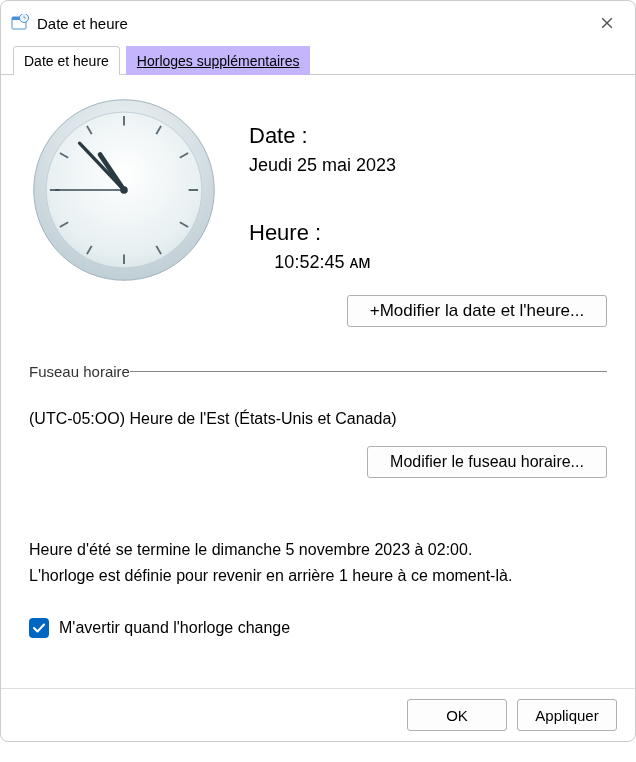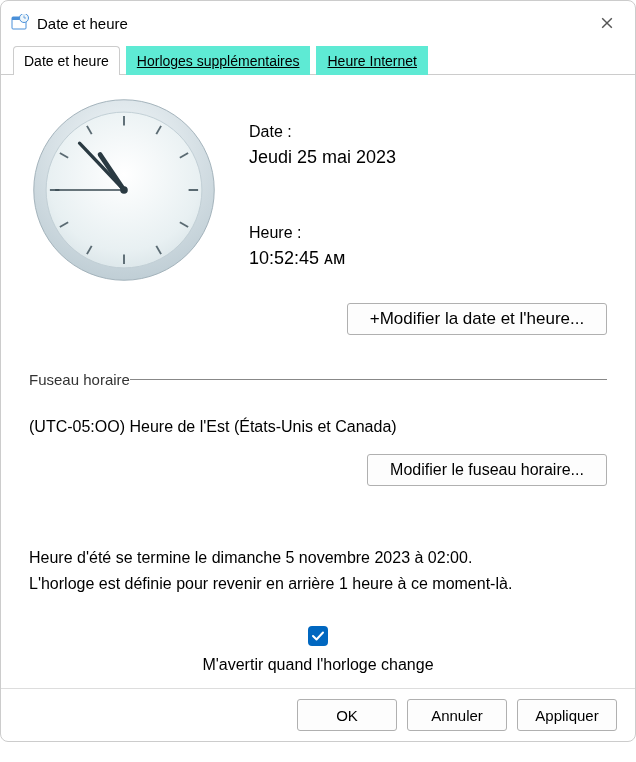--- a/index.html
+++ b/index.html
@@ -48,21 +48,21 @@
     gap: 6px;
     border-bottom: 1px solid #ccc;
   }
   .tab {
     padding: 6px 10px 6px 10px;
     font-size: 14px;
     border: 1px solid transparent;
     border-bottom: none;
     position: relative;
     top: 1px;
-    background: #5eead4;
+    background: #c4b5fd;
   }
   .tab.active {
     border-color: #ccc;
     border-radius: 4px 4px 0 0;
     background: #fff;
   }
   .tab:not(.active) {
     text-decoration: underline;
   }
 
@@ -85,38 +85,38 @@
     position: relative;
   }
   .clock svg { width: 100%; height: 100%; }
 
   .datetime-info {
     padding-top: 28px;
     display: flex;
     flex-direction: column;
     gap: 6px;
   }
-  .label { font-size: 16px; margin-top: 0; }
-  .value { font-size: 18px; margin-bottom: 18px; }
+  .label { font-size: 22px; margin-top: 0; }
+  .value { font-size: 18px; margin-bottom: 18px; text-align: center; }
 
   .btn {
     border: 1px solid #b0b0b0;
     background: #fdfdfd;
     border-radius: 3px;
     padding: 6px 14px;
     font-size: 16px;
     font-family: inherit;
     cursor: pointer;
     min-height: 32px;
   }
 
   .btn-row-right {
     display: flex;
     justify-content: flex-end;
-    margin-top: 16px;
+    margin-top: 4px;
   }
   .btn-change-dt {
     font-size: 17px;
     padding: 4px 6px;
     width: 260px;
     text-align: center;
     white-space: nowrap;
     overflow: hidden;
   }
 
@@ -144,21 +144,20 @@
     margin-top: 59px;
     font-size: 16px;
     line-height: 1.6;
   }
 
   .checkbox-row {
     display: flex;
     align-items: center;
     gap: 10px;
     margin-top: 30px;
-    flex-direction: column;
   }
   .checkbox {
     width: 20px;
     height: 20px;
     border-radius: 4px;
     background: #0067c0;
     display: flex;
     align-items: center;
     justify-content: center;
   }
@@ -200,21 +199,20 @@
     <div class="close-btn">
       <svg viewBox="0 0 10 10" width="12" height="12">
           <path d="M1 1 L9 9 M9 1 L1 9" stroke="currentColor" stroke-width="1.2" fill="none"></path>
         </svg>
     </div>
   </div>
 
   <div class="tabs">
     <div class="tab active">Date et heure</div>
     <div class="tab">Horloges supplémentaires</div>
-    <div class="tab">Heure Internet</div>
   </div>
 
   <div class="content">
 
     <div class="top-row">
       <div class="clock">
         <svg viewBox="0 0 200 200">
           <defs>
             <radialGradient id="face" cx="50%" cy="40%" r="70%">
               <stop offset="0%" stop-color="#ffffff"></stop>
@@ -247,21 +245,21 @@
               <line x1="100" y1="100" x2="53.191888852824725" y2="50.67454277116444" stroke="#2a3a42" stroke-width="3.5" stroke-linecap="round"></line>
               <line x1="100" y1="100" x2="28" y2="100.00000000000001" stroke="#3a4a52" stroke-width="1.5" stroke-linecap="round"></line>
             </g>
           <circle cx="100" cy="100" r="4" fill="#2a3a42"></circle>
         </svg>
       </div>
 
       <div class="datetime-info">
         <div class="label">Date :</div>
         <div class="value">Jeudi 25 mai 2023</div>
-        <div class="label" style="margin-top:32px">Heure :</div>
+        <div class="label" style="margin-top:20px">Heure :</div>
         <div class="value">10:52:45 ᴀᴍ</div>
       </div>
     </div>
 
     <div class="btn-row-right">
       <button class="btn btn-change-dt">+Modifier la date et l'heure...</button>
     </div>
 
     <div class="group-header">
       <span class="gh-label">Fuseau horaire</span>
@@ -285,17 +283,16 @@
             <path d="M2 7 L5.5 10.5 L12 3.5" stroke="#fff" stroke-width="2" fill="none" stroke-linecap="round" stroke-linejoin="round"></path>
           </svg>
       </div>
       <span class="checkbox-label">M'avertir quand l'horloge change</span>
     </div>
 
   </div>
 
   <div class="footer">
     <button class="btn">OK</button>
-    <button class="btn">Annuler</button>
     <button class="btn">Appliquer</button>
   </div>
 
 </div>
 
 </body></html>

